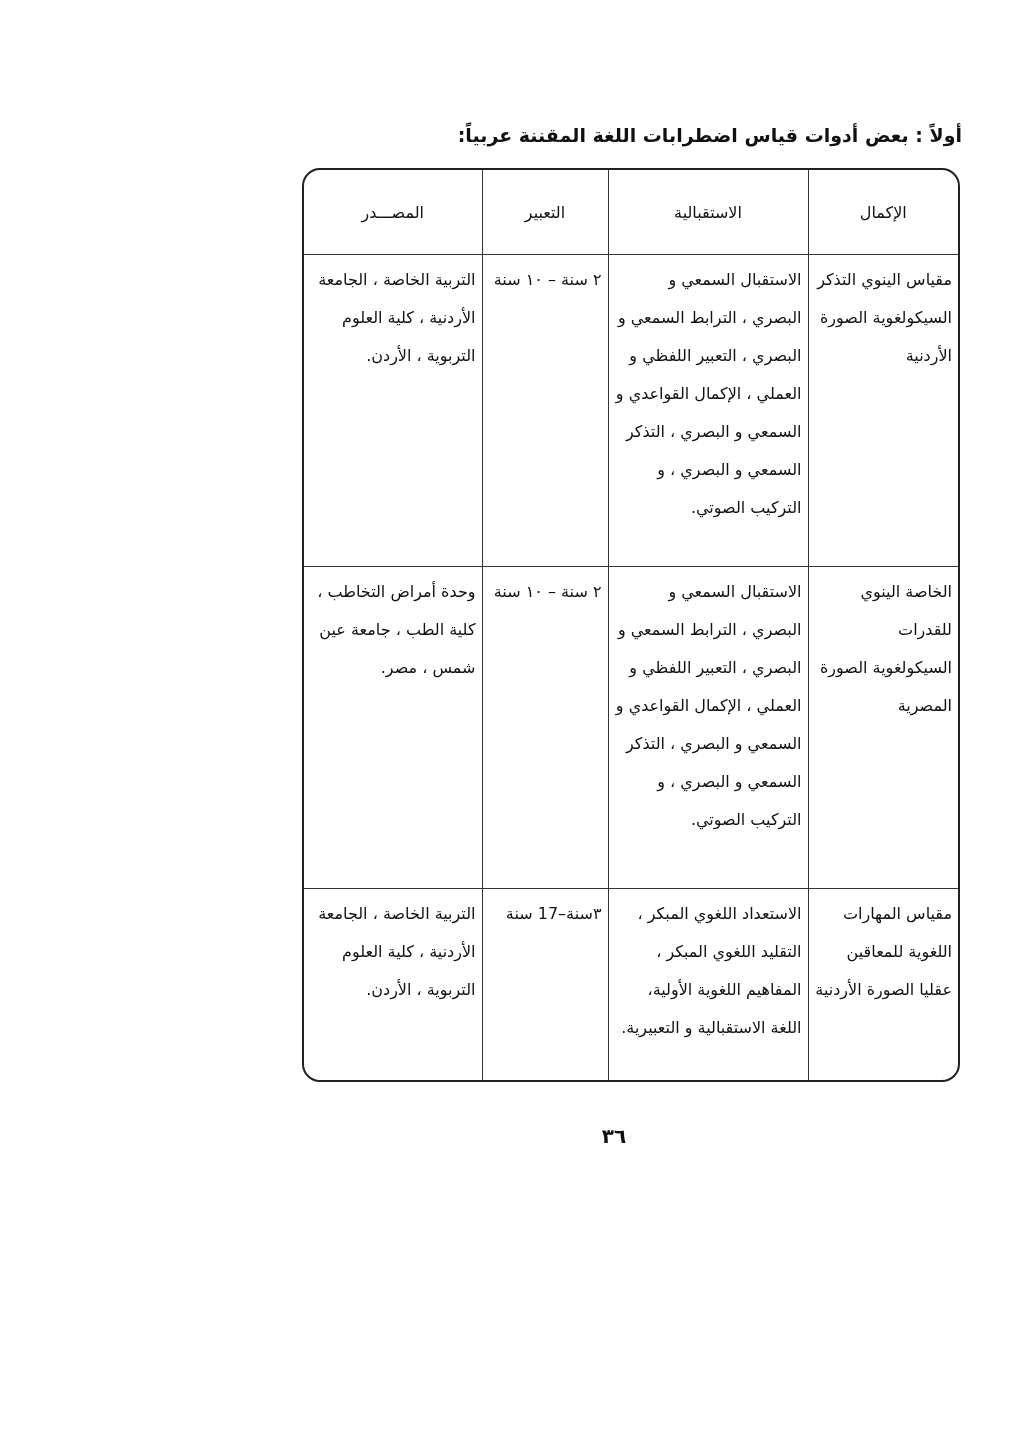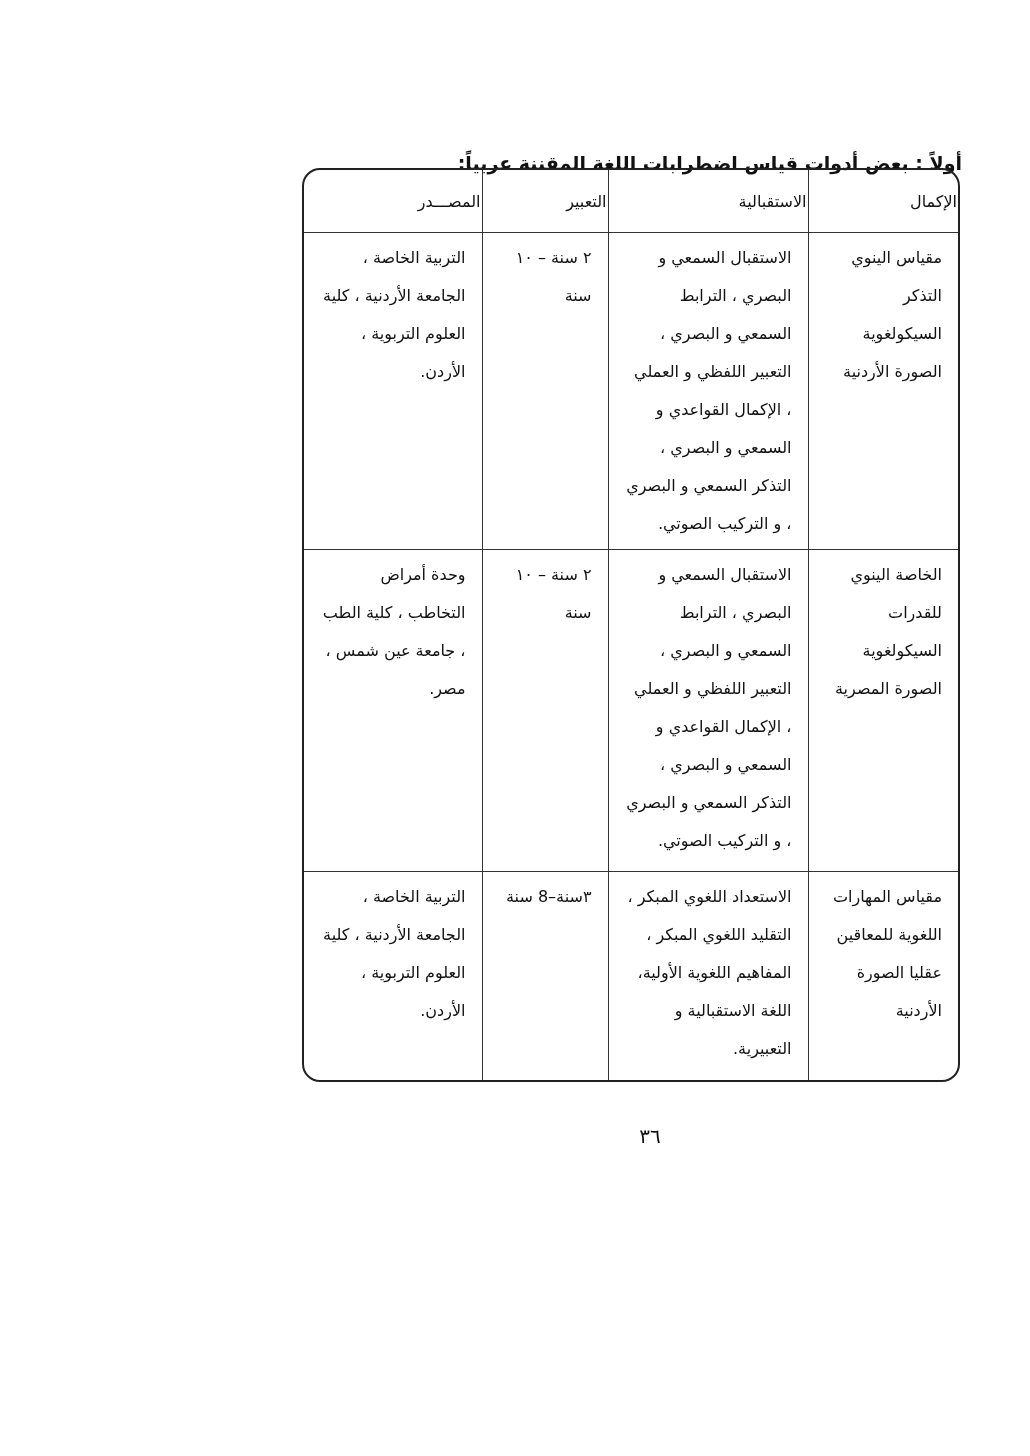--- a/index.html
+++ b/index.html
@@ -2,47 +2,47 @@
 <html><head>
 <meta charset="utf-8">
 <style>
   html, body { margin: 0; padding: 0; }
   body {
     width: 1030px; height: 1456px; background: #ffffff; position: relative;
     font-family: "DejaVu Sans", sans-serif; color: #111; overflow: hidden;
   }
   .heading {
     position: absolute; top: 124px; right: 68px; width: 520px;
-    direction: rtl; font-size: 19px; font-weight: bold; margin-top: 28px;
+    direction: rtl; font-size: 19px; font-weight: bold;
   }
   .table-wrap {
     position: absolute; left: 302px; top: 168px; width: 658px; height: 914px;
     border: 2px solid #222; border-radius: 18px; overflow: hidden; box-sizing: border-box;
   }
   table {
     width: 100%; height: 100%; border-collapse: collapse; direction: rtl;
     table-layout: fixed; font-size: 16px;
   }
-  th, td { border: 1.5px solid #333; vertical-align: top; padding: 6px 16px; text-align: right; }
-  th { font-weight: normal; font-size: 16px; vertical-align: middle; height: 60px; padding: 1px; }
+  th, td { border: 1.5px solid #333; vertical-align: top; padding: 6px 6px; text-align: right; }
+  th { font-weight: normal; font-size: 16px; text-align: center; vertical-align: middle; height: 60px; padding: 12px; }
   tr:first-child th { border-top: none; }
   tr:last-child td { border-bottom: none; }
   th:first-child, td:first-child { border-right: none; }
   th:last-child, td:last-child { border-left: none; }
   td { line-height: 38px; }
   .col-test { width: 150px; }
   .col-skills { width: 200px; }
   .col-age { width: 126px; }
   .col-src { width: auto; }
   .row1 { height: 312px; }
   .row2 { height: 322px; }
   .row3 { height: 218px; }
   .page-number {
-    position: absolute; top: 1124px; left: 620px; width: 60px; text-align: center;
-    font-size: 20px; font-weight: normal; direction: rtl;
+    position: absolute; top: 1124px; left: 584px; width: 60px; text-align: center;
+    font-size: 20px; font-weight: bold; direction: rtl;
   }
 </style>
 </head>
 <body>
 
 <div class="heading">أولاً : بعض أدوات قياس اضطرابات اللغة المقننة عربياً:</div>
 
 <div class="table-wrap">
   <table>
     <colgroup>
@@ -66,20 +66,20 @@
     </tr>
     <tr class="row2">
       <td>الخاصة الينوي للقدرات السيكولغوية الصورة المصرية</td>
       <td>الاستقبال السمعي و البصري ، الترابط السمعي و البصري ، التعبير اللفظي و العملي ، الإكمال القواعدي و السمعي و البصري ، التذكر السمعي و البصري ، و التركيب الصوتي.</td>
       <td>٢ سنة – ١٠ سنة</td>
       <td>وحدة أمراض التخاطب ، كلية الطب ، جامعة عين شمس ، مصر.</td>
     </tr>
     <tr class="row3">
       <td>مقياس المهارات اللغوية للمعاقين عقليا الصورة الأردنية</td>
       <td>الاستعداد اللغوي المبكر ، التقليد اللغوي المبكر ، المفاهيم اللغوية الأولية، اللغة الاستقبالية و التعبيرية.</td>
-      <td>٣سنة–8 سنة</td>
+      <td>٣سنة–17 سنة</td>
       <td>التربية الخاصة ، الجامعة الأردنية ، كلية العلوم التربوية ، الأردن.</td>
     </tr>
   </tbody>
     </table>
 </div>
 
 <div class="page-number">٣٦</div>
 
 </body></html>

